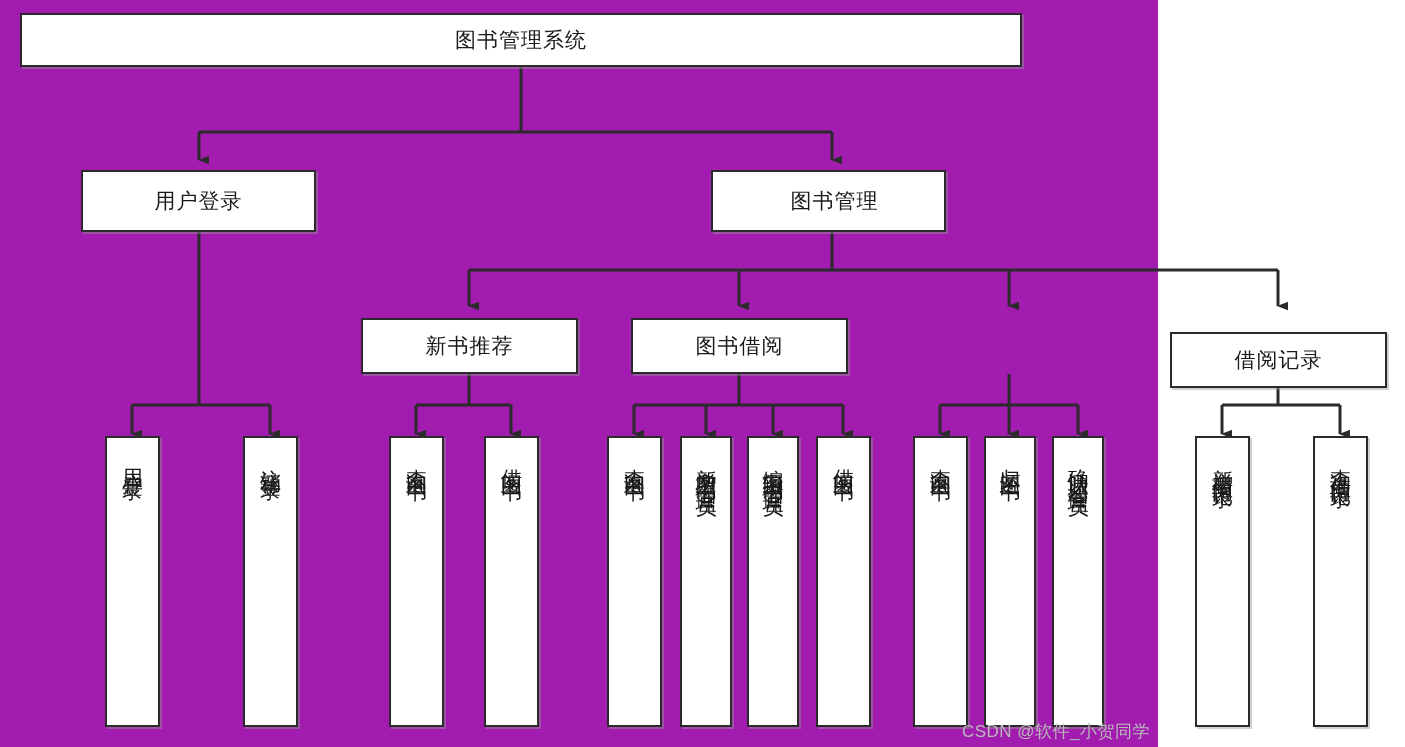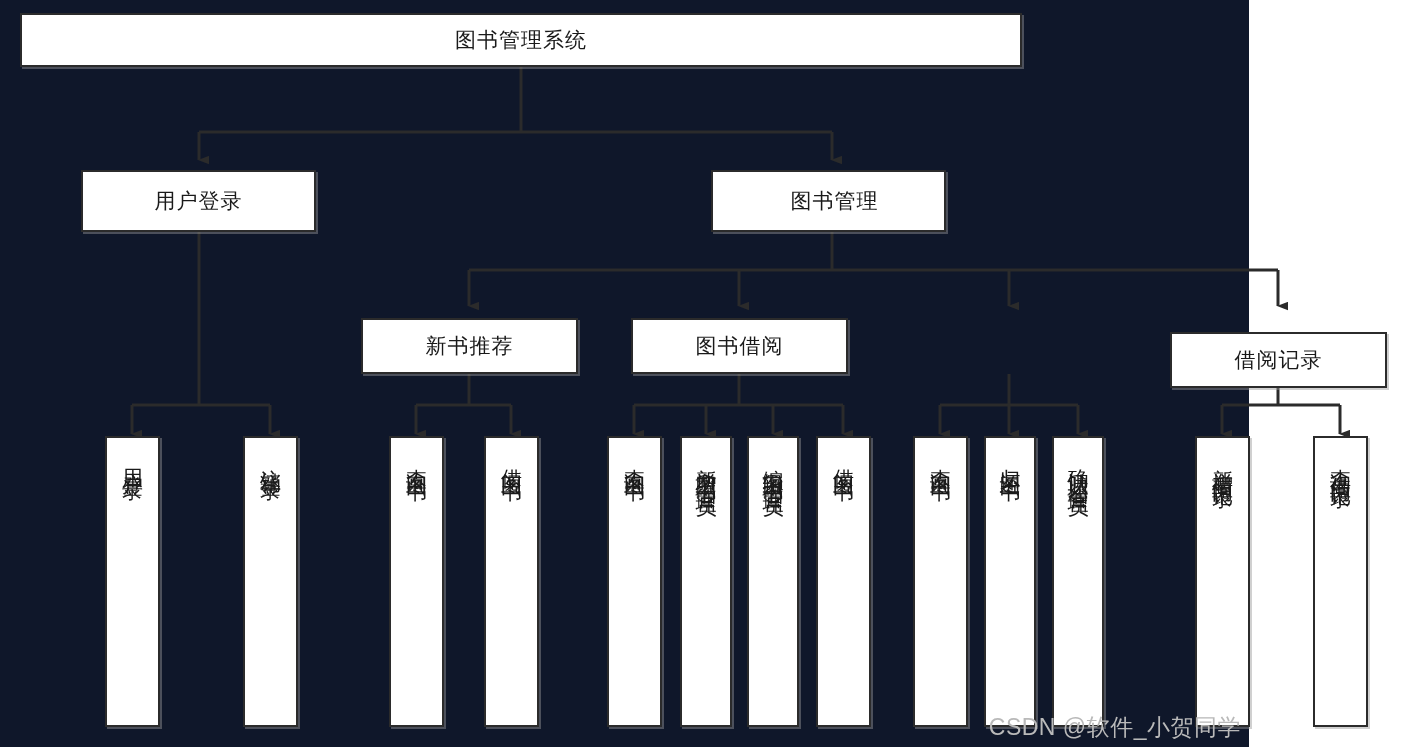--- a/index.html
+++ b/index.html
@@ -1,18 +1,18 @@
 <!DOCTYPE html>
 <html><head>
 <meta charset="utf-8">
 <style>
   html,body{margin:0;padding:0;background:#ffffff;}
   body{width:1405px;height:747px;overflow:hidden;
        font-family:"Liberation Sans","DejaVu Sans",sans-serif;color:#1a1a1a;}
-  #canvas{position:relative;width:1249px;height:747px;background:#0f172a;}
+  #canvas{position:relative;width:1158px;height:747px;background:#a21caf;}
   svg#wires{position:absolute;left:0;top:0;width:1405px;height:747px;pointer-events:none;}
 
   .node{position:absolute;box-sizing:border-box;background:#ffffff;
         border:2.5px solid #2b2b2b;display:flex;align-items:center;
         justify-content:center;z-index:2;
         box-shadow:2px 2px 0 rgba(150,150,150,.45);}
   .node .lbl{font-size:21px;line-height:1.25;letter-spacing:1px;white-space:nowrap;}
 
   
   .node.vert{align-items:flex-start;padding-top:14px;}
@@ -21,21 +21,21 @@
       text-orientation:upright;
       white-space:normal;
       font-size:21px;
       letter-spacing:4px;
       line-height:1.05;
       max-height:272px;
   }
   .node.vert.tall .lbl{max-height:276px;}
 
   #watermark{position:absolute;right:8px;bottom:4px;z-index:5;
-             font-size:23px;color:#b9b9b9;letter-spacing:.5px;white-space:nowrap;}
+             font-size:17px;color:#b9b9b9;letter-spacing:.5px;white-space:nowrap;}
 </style>
 </head>
 <body>
 
 <div id="canvas">
 
   <svg id="wires" viewBox="0 0 1405 747" xmlns="http://www.w3.org/2000/svg">
     <defs>
       <marker id="arw" markerWidth="10" markerHeight="11" refX="4.2" refY="10" orient="auto" markerUnits="userSpaceOnUse">
         <path d="M0,0 L8.4,0 L4.2,11 Z" fill="#2b2b2b"></path>

